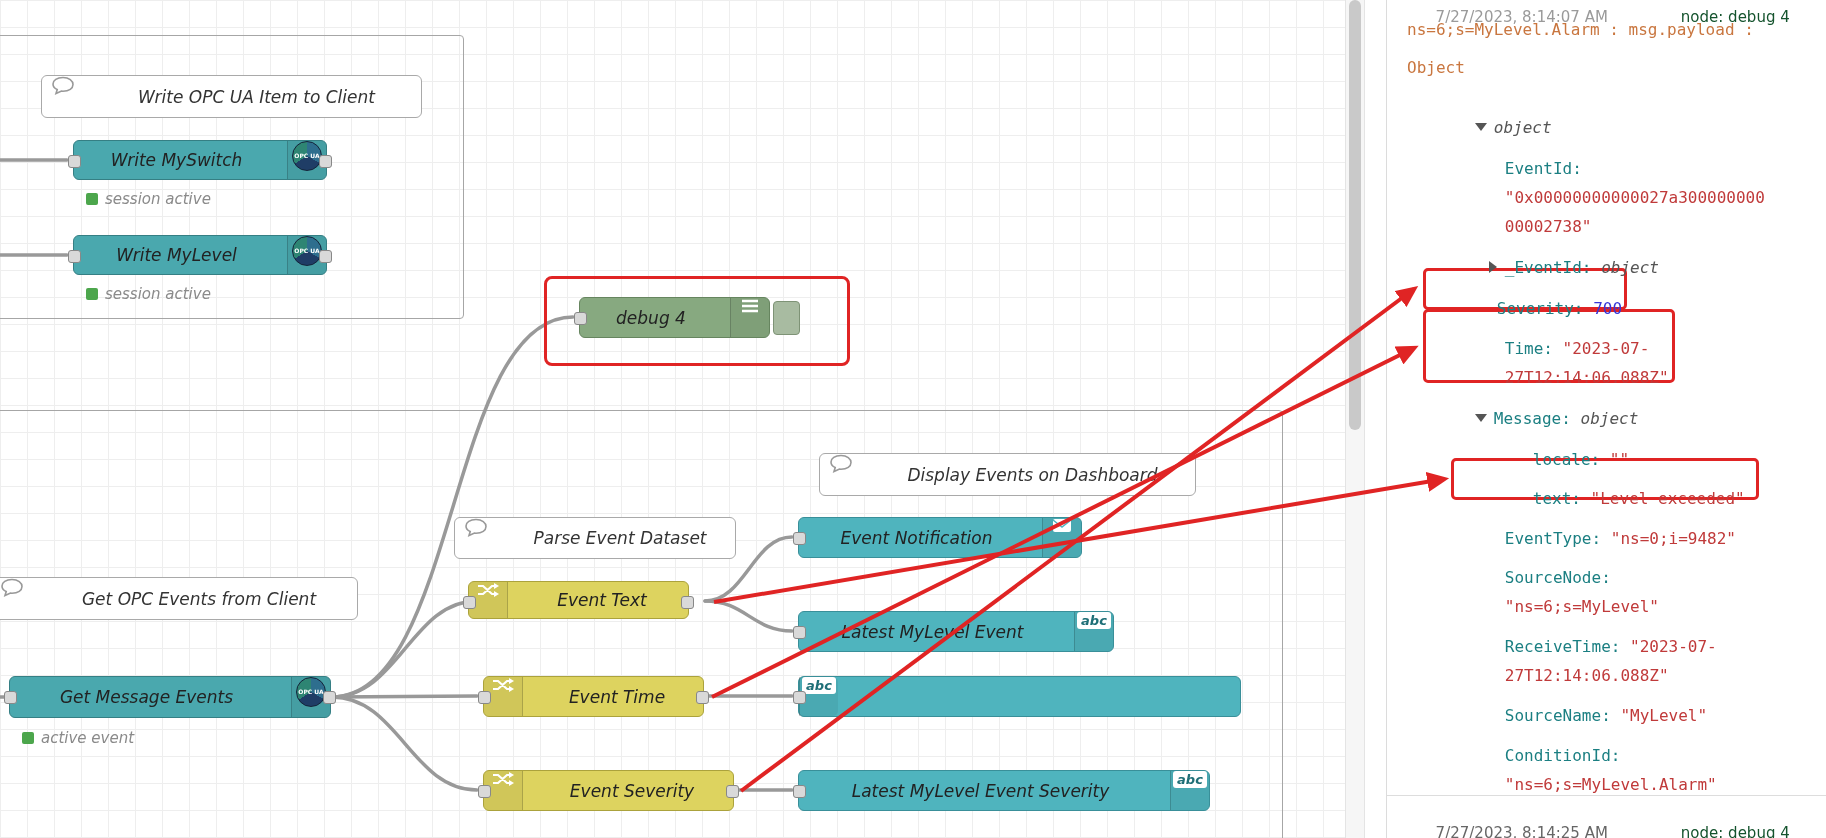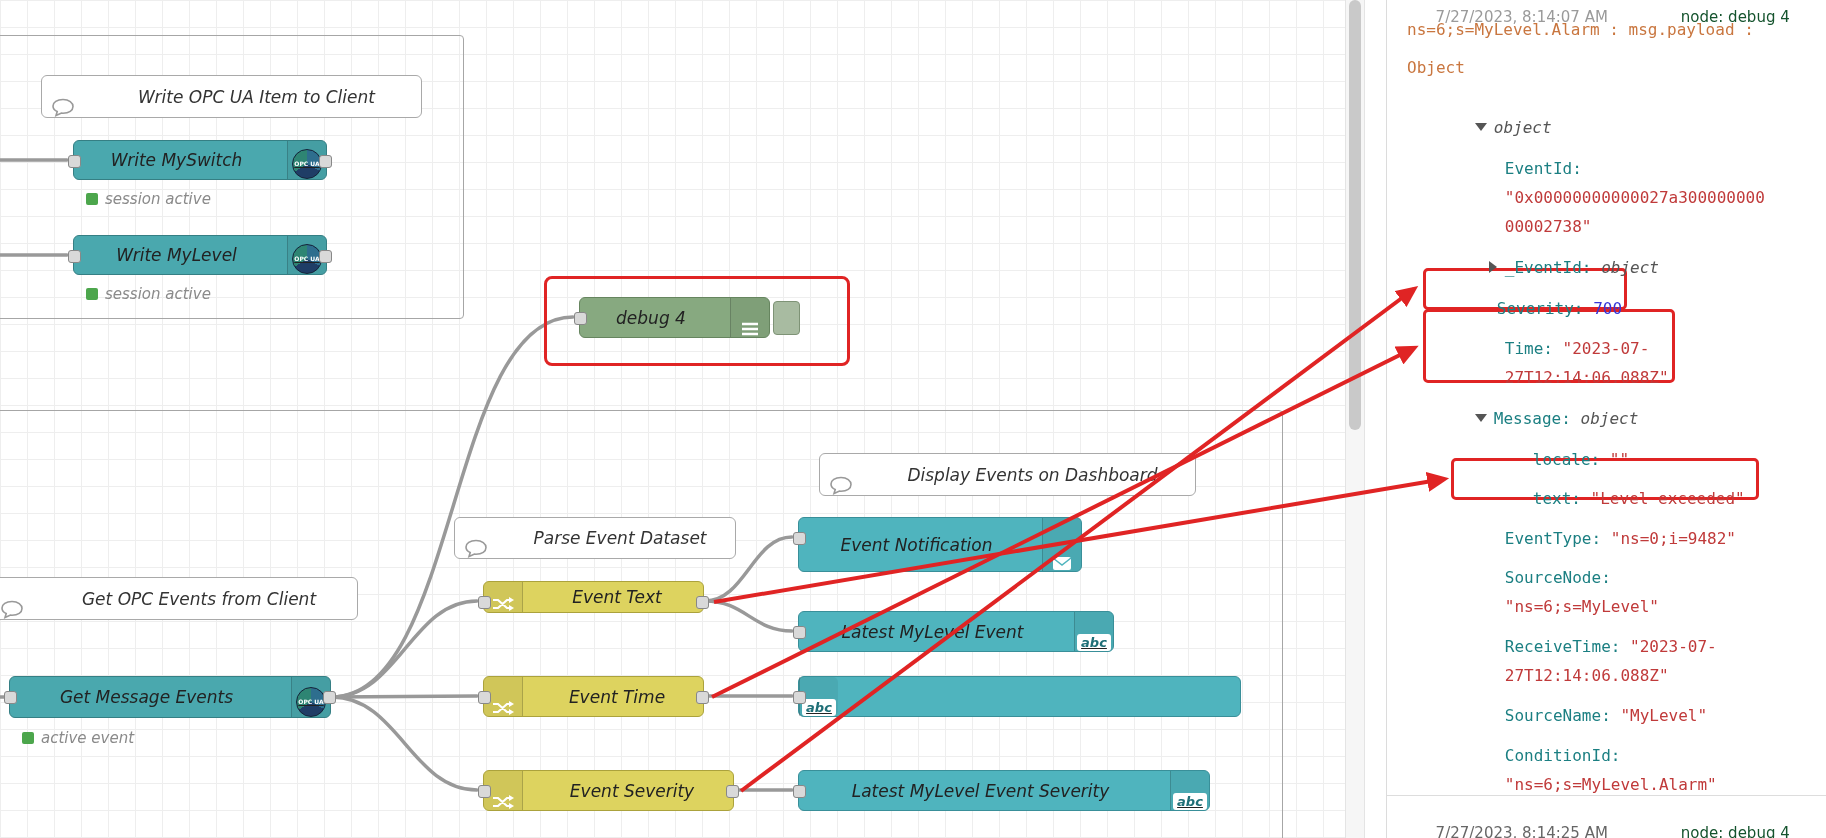--- a/index.html
+++ b/index.html
@@ -14,21 +14,21 @@
   .wires path{stroke:#999;stroke-width:3.5;fill:none;stroke-linecap:round;}
 
   .node{position:absolute;height:40px;border-radius:6px;display:flex;align-items:center;box-sizing:border-box;
     font:italic 17px "DejaVu Sans",sans-serif;color:#222;z-index:3;gap:8px;}
   .node .label{flex:1;text-align:center;padding:0 8px;white-space:nowrap;overflow:hidden;}
   .opcua{background:#4AA8AE;border:1px solid #357F84;}
   .uinode{background:#4FB4BE;border:1px solid #398F99;}
   .change{background:#DDD35F;border:1px solid #ABA23C;}
   .debugn{background:#87A980;border:1px solid #66855F;}
   .comment{background:#ffffff;border:1px solid #a9a9a9;color:#333;}
-  .icon-sec{width:38px;align-self:stretch;display:flex;align-items:flex-end;justify-content:center;flex:none;text-decoration:underline;}
+  .icon-sec{width:38px;align-self:stretch;display:flex;align-items:flex-start;justify-content:center;flex:none;}
   .icon-right{border-left:1px solid rgba(0,0,0,0.18);background:rgba(0,0,0,0.06);border-radius:0 5px 5px 0;}
   .icon-left{border-right:1px solid rgba(0,0,0,0.18);background:rgba(0,0,0,0.06);border-radius:5px 0 0 5px;}
   .comment .icon-sec{width:42px;}
   .port{position:absolute;width:11px;height:11px;background:#d9d9d9;border:1px solid #888;border-radius:3px;top:14px;z-index:4;}
   .pin{left:-6px;} .pout{right:-6px;}
 
   .opcua-logo{width:30px;height:30px;border-radius:50%;border:1px solid #142238;box-sizing:border-box;
     background:conic-gradient(#2E6E8E 0 33%,#1F3D66 33% 66%,#2E8573 66% 100%);
     display:flex;align-items:center;justify-content:center;
     font:bold 6px "DejaVu Sans",sans-serif;font-style:normal;color:#fff;text-align:center;line-height:6px;}
@@ -167,21 +167,21 @@
       <span class="icon-sec icon-right">
         <span class="opcua-logo">OPC UA</span>
       </span>
       <span class="port pout"></span>
     </div>
     <div class="status" style="left:22px;top:729px;">
       <span class="sdot"></span>
       <span>active event</span>
     </div>
 
-    <div class="node change" style="left:483px;top:581px;width:221px;height:32px;">
+    <div class="node change" style="left:468px;top:581px;width:221px;height:38px;">
       <span class="port pin"></span>
       <span class="icon-sec icon-left">
         <svg width="22" height="16" viewBox="0 0 22 16">
             <path d="M1 4 h5 l9 8 h3 M1 12 h5 l9 -8 h3" stroke="#fff" stroke-width="2.2" fill="none"></path>
             <path d="M17 1 l5 3 -5 3 z" fill="#fff"></path>
             <path d="M17 9 l5 3 -5 3 z" fill="#fff"></path>
           </svg>
       </span>
       <span class="label">Event Text</span>
       <span class="port pout"></span>
@@ -206,21 +206,21 @@
         <svg width="22" height="16" viewBox="0 0 22 16">
             <path d="M1 4 h5 l9 8 h3 M1 12 h5 l9 -8 h3" stroke="#fff" stroke-width="2.2" fill="none"></path>
             <path d="M17 1 l5 3 -5 3 z" fill="#fff"></path>
             <path d="M17 9 l5 3 -5 3 z" fill="#fff"></path>
           </svg>
       </span>
       <span class="label">Event Severity</span>
       <span class="port pout"></span>
     </div>
 
-    <div class="node uinode" style="left:798px;top:517px;width:284px;height:55px;">
+    <div class="node uinode" style="left:798px;top:517px;width:284px;height:41px;">
       <span class="port pin"></span>
       <span class="label">Event Notification</span>
       <span class="icon-sec icon-right">
         <svg width="20" height="15">
             <rect x="1" y="1" width="18" height="13" rx="2" fill="#fff"></rect>
             <path d="M1,2 L10,9 L19,2" stroke="#4FB4BE" stroke-width="1.5" fill="none"></path>
           </svg>
       </span>
     </div>
 

